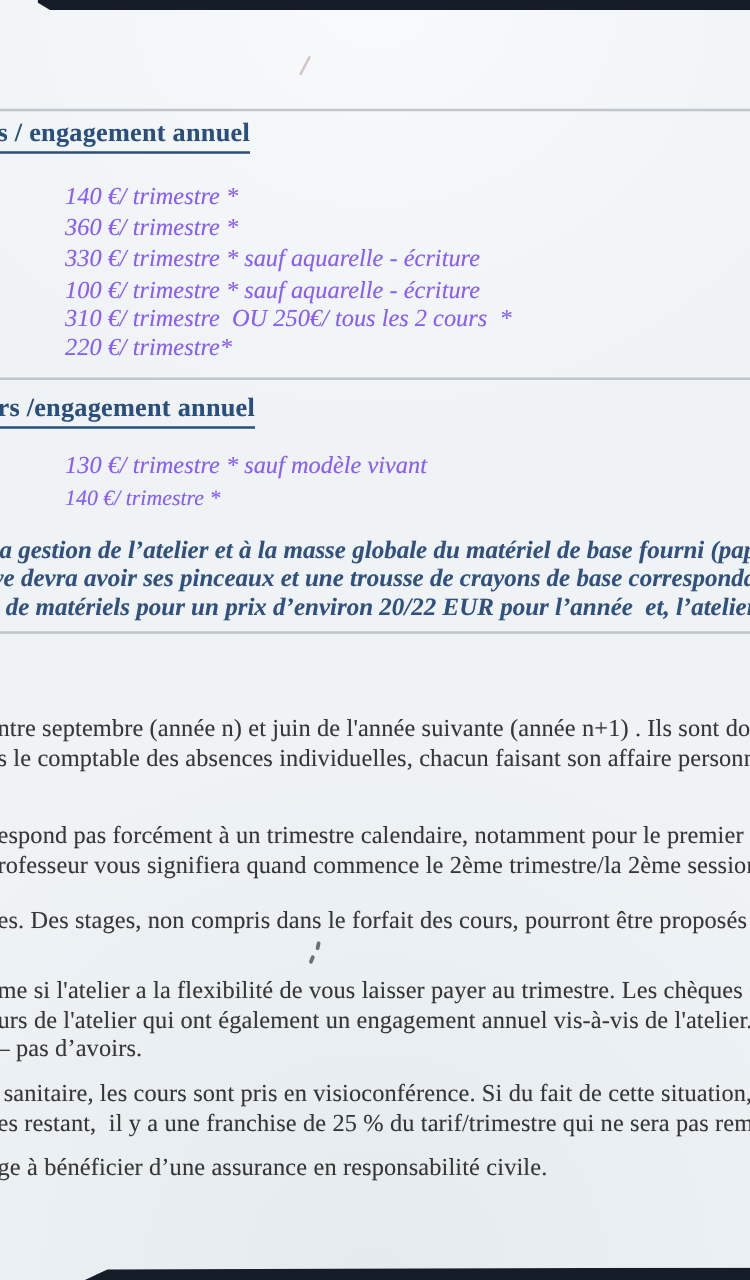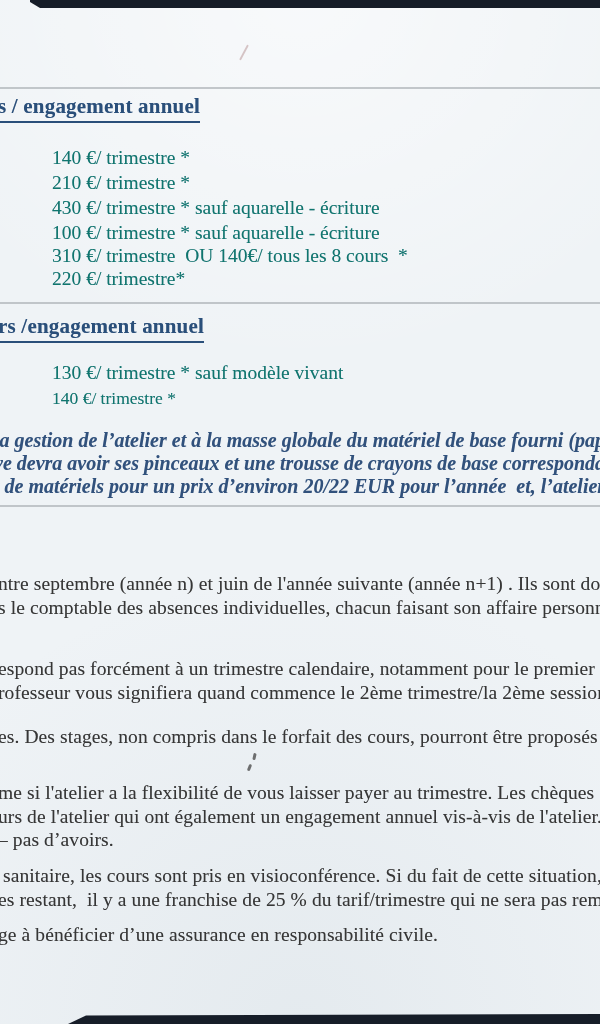--- a/index.html
+++ b/index.html
@@ -20,22 +20,23 @@
   }
   .heading {
     position:absolute; left:-2px;
     font-weight:bold; font-size:21px; letter-spacing:.2px;
     color:#2a4f7a; white-space:pre; display:inline-block;
     border-bottom:2.5px solid #2a4f7a; padding-bottom:2px;
     text-shadow:0 0 .6px rgba(42,79,122,.35);
   }
   .item {
     position:absolute; left:52px;
-    font-size:19.5px; color:#0f766e; white-space:pre;
+    font-size:19.5px; color:#8b5cf6; white-space:pre;
     text-shadow:0 0 .6px rgba(46,82,125,.3);
+    font-style:italic;
   }
   .item.small { font-size:17.5px; }
   .note {
     position:absolute; left:-6px;
     font-weight:bold; font-style:italic; font-size:20px;
     color:#31517c; white-space:pre;
     text-shadow:0 0 .6px rgba(49,81,124,.3);
   }
   .btxt {
     position:absolute; left:-2px;
@@ -68,24 +69,24 @@
   <div class="paper-tint"></div>
 
   <div class="edge-top"></div>
   <div class="crease"></div>
 
   <div class="rule" style="top:87px"></div>
 
   <span class="heading" style="top:94px">s / engagement annuel</span>
 
   <div class="item" style="top:147px">140 €/ trimestre *</div>
-  <div class="item" style="top:172px">210 €/ trimestre *</div>
-  <div class="item" style="top:197px">430 €/ trimestre * sauf aquarelle - écriture</div>
+  <div class="item" style="top:172px">360 €/ trimestre *</div>
+  <div class="item" style="top:197px">330 €/ trimestre * sauf aquarelle - écriture</div>
   <div class="item" style="top:222px">100 €/ trimestre * sauf aquarelle - écriture</div>
-  <div class="item" style="top:245px">310 €/ trimestre  OU 140€/ tous les 8 cours  *</div>
+  <div class="item" style="top:245px">310 €/ trimestre  OU 250€/ tous les 2 cours  *</div>
   <div class="item" style="top:268px">220 €/ trimestre*</div>
 
   <div class="rule" style="top:302px"></div>
 
   <span class="heading" style="top:314px">rs /engagement annuel</span>
 
   <div class="item" style="top:362px">130 €/ trimestre * sauf modèle vivant</div>
   <div class="item small" style="top:388px">140 €/ trimestre *</div>
 
   <div class="note" style="top:429px">la gestion de l’atelier et à la masse globale du matériel de base fourni (papiers</div>

